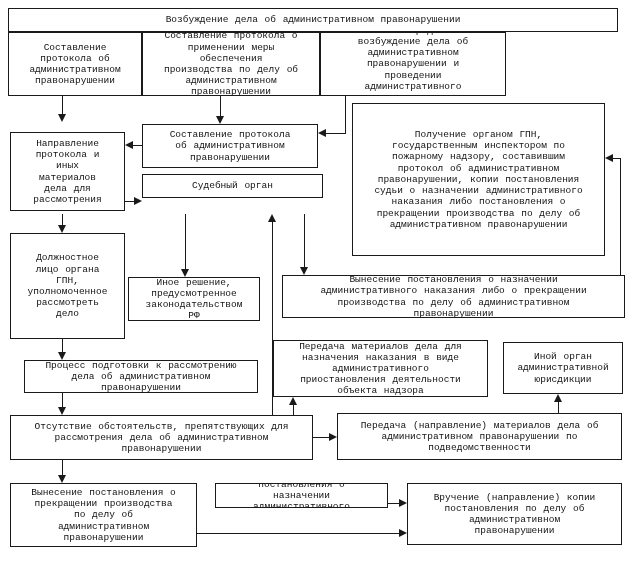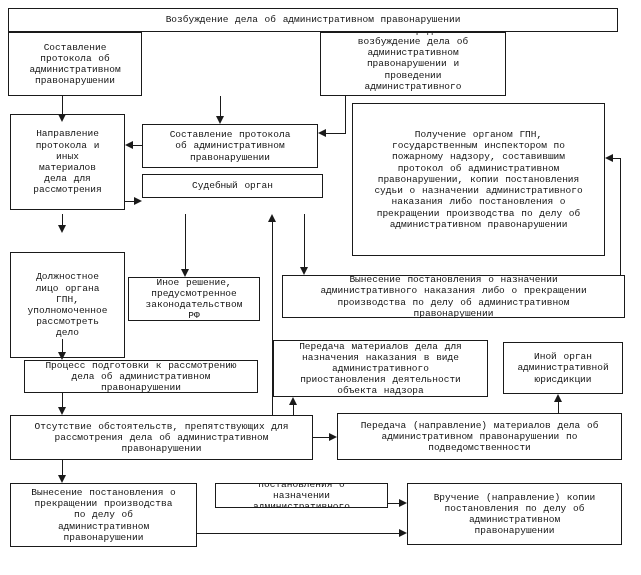--- a/index.html
+++ b/index.html
@@ -23,28 +23,29 @@
   .ah-left{border-top:4px solid transparent;border-bottom:4px solid transparent;border-right:8px solid #1a1a1a;}
   .ah-right{border-top:4px solid transparent;border-bottom:4px solid transparent;border-left:8px solid #1a1a1a;}
 </style>
 </head>
 <body>
 
 <div id="canvas">
 
   <div class="box banner" style="left:8px;top:8px;width:610px;height:24px;">Возбуждение дела об административном правонарушении</div>
   <div class="box" style="left:8px;top:32px;width:134px;height:64px;">Составление протокола об административном правонарушении</div>
+  <div class="box" style="left:142px;top:32px;width:178px;height:64px;">Составление протокола о применении меры обеспечения производства по делу об административном правонарушении</div>
   <div class="box" style="left:320px;top:32px;width:186px;height:64px;">Вынесение определения о возбуждение дела об административном правонарушении и проведении административного расследования</div>
 
-  <div class="box" style="left:10px;top:114px;width:115px;height:96px;">Направление протокола и иных материалов дела для рассмотрения</div>
+  <div class="box" style="left:10px;top:132px;width:115px;height:79px;">Направление протокола и иных материалов дела для рассмотрения</div>
   <div class="box" style="left:142px;top:124px;width:176px;height:44px;">Составление протокола об административном правонарушении</div>
   <div class="box" style="left:352px;top:103px;width:253px;height:153px;">Получение органом ГПН, государственным инспектором по пожарному надзору, составившим протокол об административном правонарушении, копии постановления судьи о назначении административного наказания либо постановления о прекращении производства по делу об административном правонарушении</div>
   <div class="box" style="left:142px;top:174px;width:181px;height:24px;">Судебный орган</div>
 
-  <div class="box" style="left:10px;top:233px;width:115px;height:106px;margin-top:19px;">Должностное лицо органа ГПН, уполномоченное рассмотреть дело</div>
+  <div class="box" style="left:10px;top:233px;width:115px;height:106px;">Должностное лицо органа ГПН, уполномоченное рассмотреть дело</div>
   <div class="box" style="left:128px;top:277px;width:132px;height:44px;">Иное решение, предусмотренное законодательством РФ</div>
   <div class="box" style="left:282px;top:275px;width:343px;height:43px;">Вынесение постановления о назначении административного наказания либо о прекращении производства по делу об административном правонарушении</div>
 
   <div class="box" style="left:8px;top:360px;width:234px;height:33px;margin-left:16px;">Процесс подготовки к рассмотрению дела об административном правонарушении</div>
   <div class="box" style="left:273px;top:340px;width:215px;height:57px;">Передача материалов дела для назначения наказания в виде административного приостановления деятельности объекта надзора</div>
   <div class="box" style="left:503px;top:342px;width:120px;height:52px;">Иной орган административной юрисдикции</div>
 
   <div class="box" style="left:337px;top:413px;width:285px;height:47px;">Передача (направление) материалов дела об административном правонарушении по подведомственности</div>
   <div class="box" style="left:10px;top:415px;width:303px;height:45px;">Отсутствие обстоятельств, препятствующих для рассмотрения дела об административном правонарушении</div>
 

